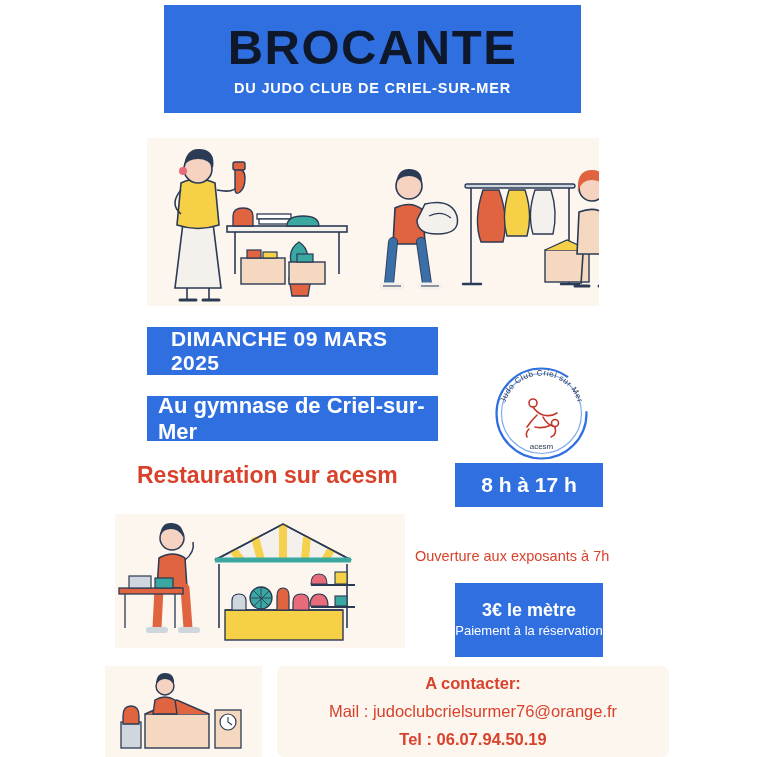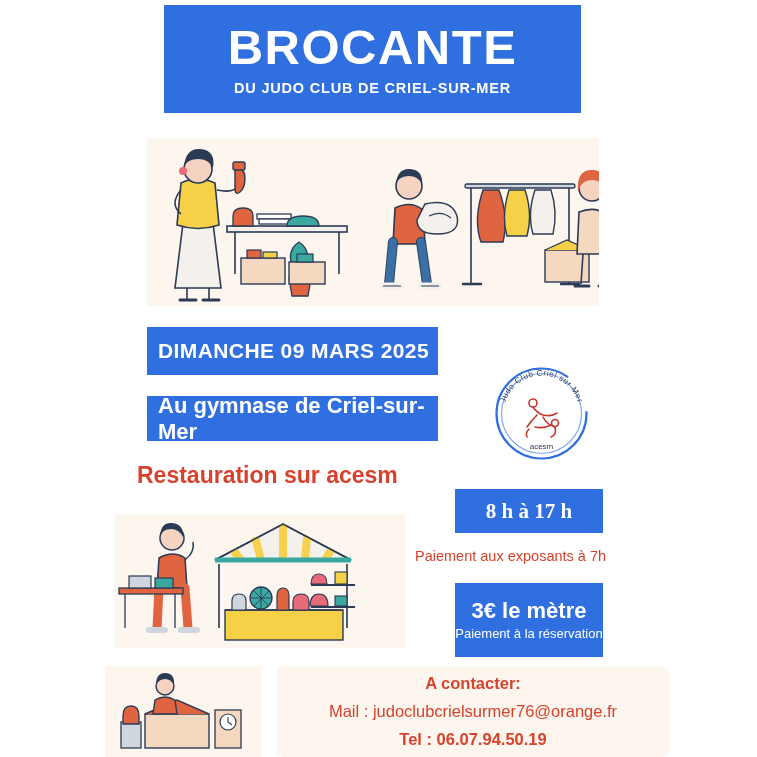--- a/index.html
+++ b/index.html
@@ -22,21 +22,21 @@
     top: 5px;
     width: 417px;
     height: 108px;
     background: #2f6fe0;
     display: flex;
     flex-direction: column;
     align-items: center;
     justify-content: center;
   }
   .title-main {
-    color: #ffffff;
+    color: #0f172a;
     font-size: 49px;
     font-weight: bold;
     letter-spacing: 1.5px;
     line-height: 1;
     margin-bottom: 8px;
   }
   .title-sub {
     color: #ffffff;
     font-size: 14.5px;
     font-weight: bold;
@@ -61,53 +61,52 @@
     font-weight: bold;
     display: flex;
     align-items: center;
   }
   .chip-date {
     left: 147px;
     top: 327px;
     width: 291px;
     height: 48px;
     font-size: 21px;
-    padding-left: 11px;
+    padding-left: 24px;
     box-sizing: border-box;
     letter-spacing: 0.4px;
   }
   .chip-place {
     left: 147px;
     top: 396px;
     width: 291px;
     height: 45px;
     font-size: 22px;
     padding-left: 11px;
     box-sizing: border-box;
   }
   .chip-hours {
     left: 455px;
-    top: 489px;
+    top: 463px;
     width: 148px;
     height: 44px;
     font-size: 21px;
     justify-content: center;
-    font-family: Liberation Serif, serif;
   }
   .chip-price {
     left: 455px;
     top: 583px;
     width: 148px;
     height: 74px;
     flex-direction: column;
     justify-content: center;
     align-items: center;
   }
   .chip-price .price-main {
-    font-size: 22px;
+    font-size: 18px;
     font-weight: bold;
     margin-bottom: 2px;
   }
   .chip-price .price-sub {
     font-size: 13px;
     font-weight: normal;
     text-align: center;
     line-height: 1.25;
   }
 
@@ -305,21 +304,21 @@
     <text x="52.5" y="88" text-anchor="middle" font-family="'Liberation Sans', sans-serif" font-size="8" fill="#2b3a55">acesm</text>
   </svg>
 </div>
 
 <div class="restauration">Restauration sur acesm</div>
 
 <div class="chip chip-hours">
   <span>8 h à 17 h</span>
 </div>
 
-<div class="opening-note">Paiement aux exposants à 7h</div>
+<div class="opening-note">Ouverture aux exposants à 7h</div>
 
 <div class="illus-mid">
   <svg width="290" height="134" viewBox="0 0 290 134" xmlns="http://www.w3.org/2000/svg">
     <g>
       <path d="M44 44 q14 -8 26 0 l2 30 h-30 Z" fill="#e0643f" stroke="#2b3a55" stroke-width="1.5"></path>
       <circle cx="57" cy="24" r="12" fill="#f6d3c0" stroke="#2b3a55" stroke-width="1.5"></circle>
       <path d="M45 22 q1 -14 12 -13 q12 1 11 14 q-4 -8 -12 -8 q-8 0 -11 7 Z" fill="#2b3a55"></path>
       <path d="M70 46 q10 -8 8 -18" fill="none" stroke="#2b3a55" stroke-width="1.5"></path>
       <path d="M44 74 l-2 40 M70 74 l3 40" stroke="#e0643f" stroke-width="9" stroke-linecap="round"></path>
       <path d="M34 116 h16 M66 116 h16" stroke="#cfd6de" stroke-width="6" stroke-linecap="round"></path>

